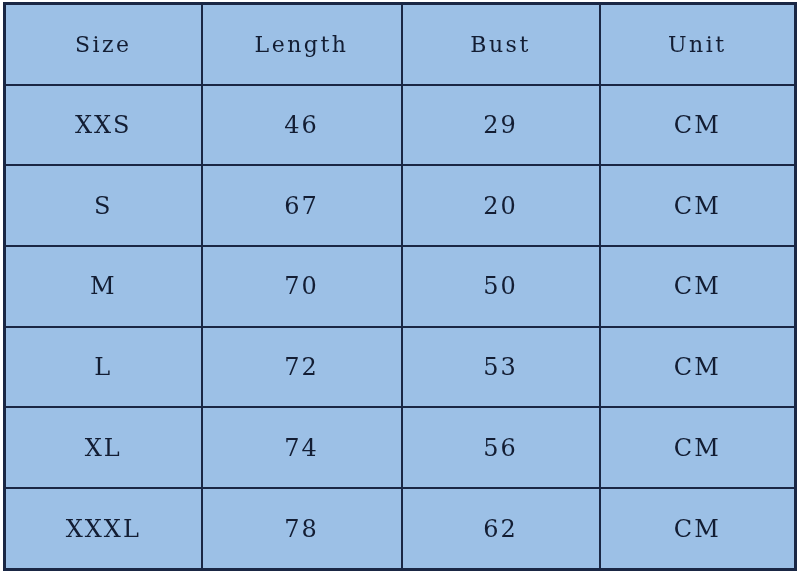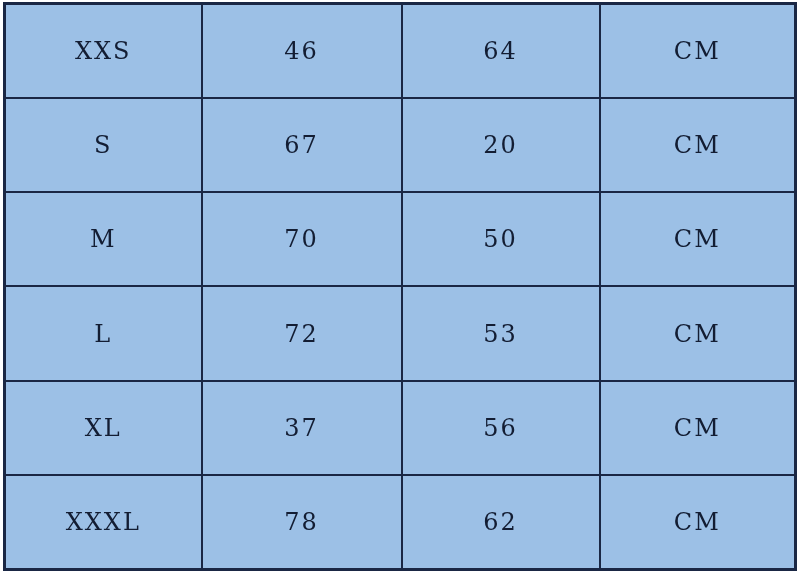--- a/index.html
+++ b/index.html
@@ -61,25 +61,31 @@
 
 <div class="table-wrap">
   <table class="size-chart">
     <colgroup>
       <col class="c1">
         <col class="c2">
         <col class="c3">
         <col class="c4">
     </colgroup>
     <tbody>
+      <tr class="header-row">
+        <td>Size</td>
+        <td>Length</td>
+        <td>Bust</td>
+        <td>Unit</td>
+      </tr>
 
       <tr>
         <td>XXS</td>
         <td>46</td>
-        <td>64</td>
+        <td>29</td>
         <td>CM</td>
       </tr>
 
 
       <tr>
         <td>S</td>
         <td>67</td>
         <td>20</td>
         <td>CM</td>
       </tr>
@@ -93,21 +99,21 @@
 
       <tr>
         <td>L</td>
         <td>72</td>
         <td>53</td>
         <td>CM</td>
       </tr>
 
       <tr>
         <td>XL</td>
-        <td>37</td>
+        <td>74</td>
         <td>56</td>
         <td>CM</td>
       </tr>
 
 
       <tr>
         <td>XXXL</td>
         <td>78</td>
         <td>62</td>
         <td>CM</td>

